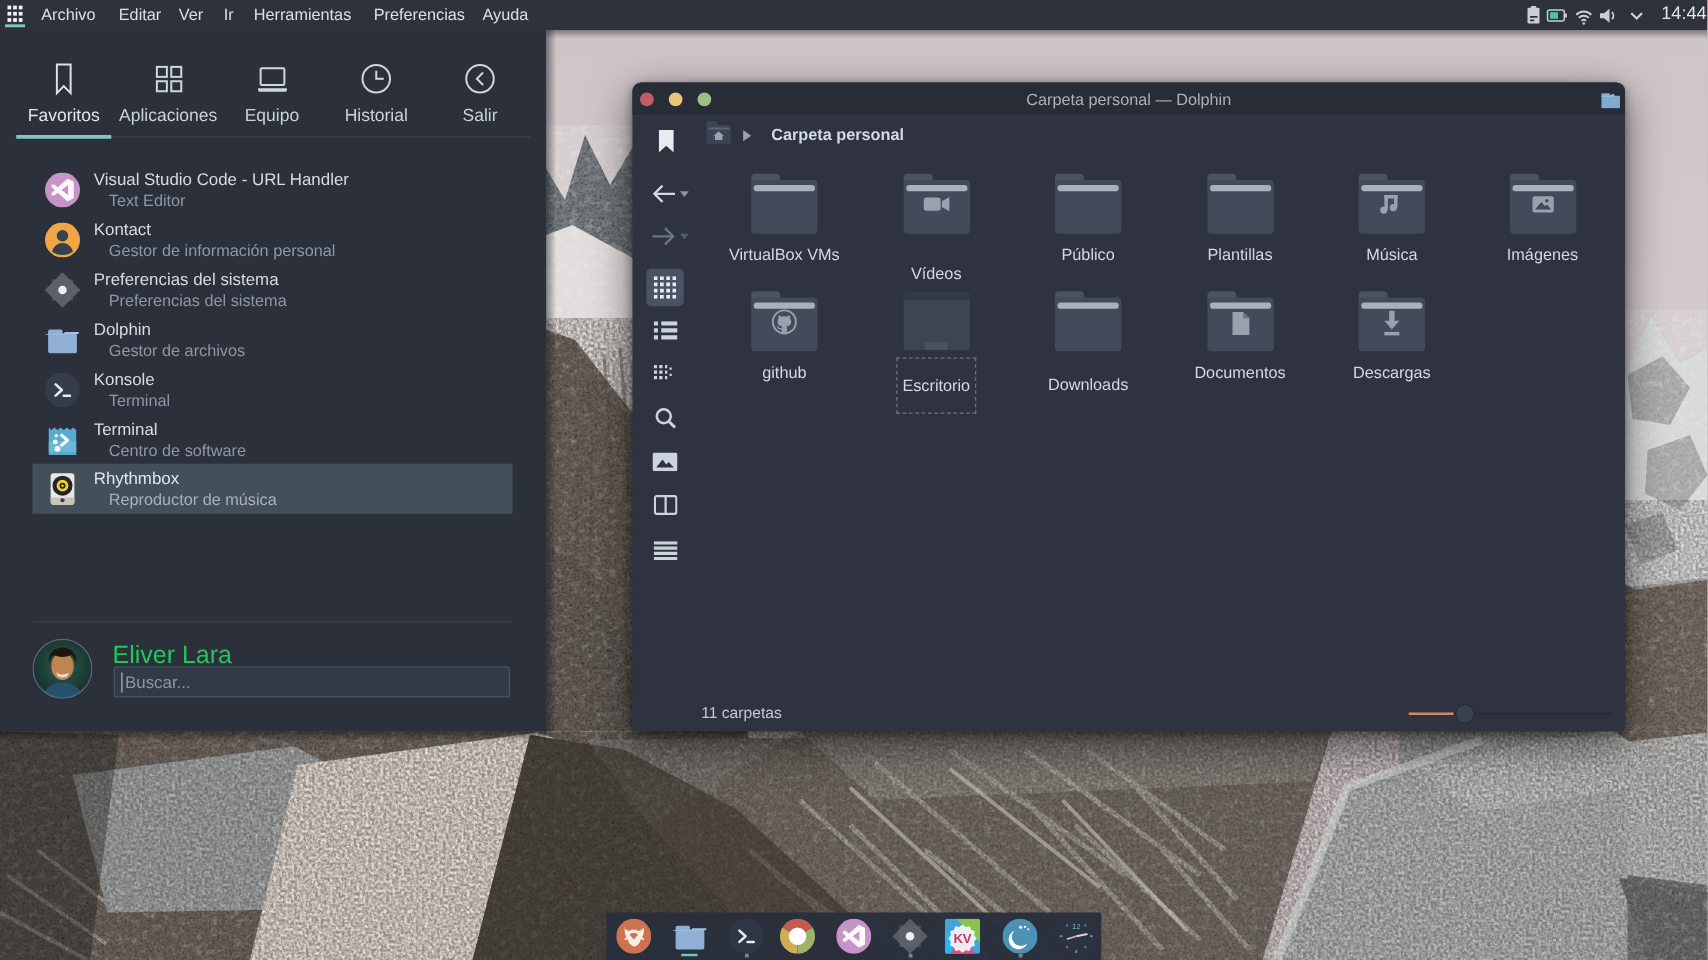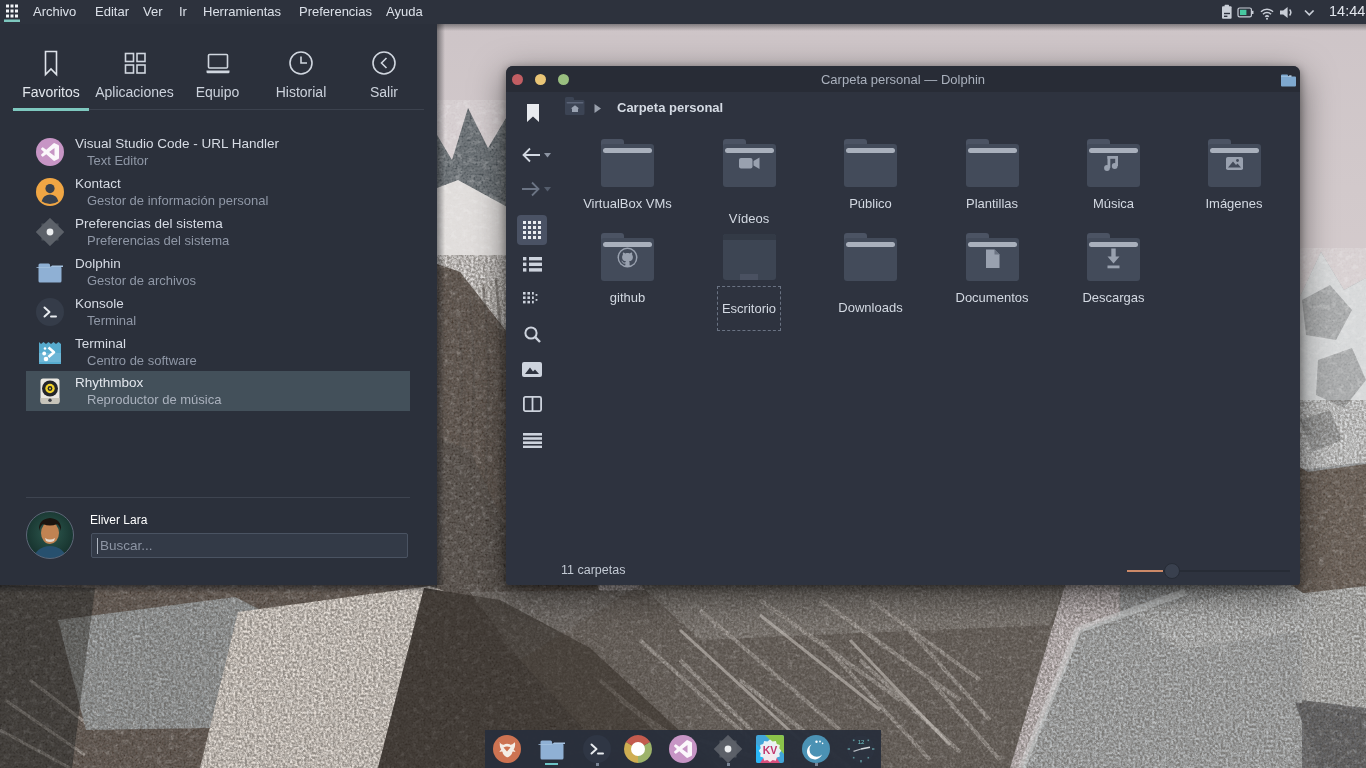--- a/index.html
+++ b/index.html
@@ -293,21 +293,21 @@
       </defs>
 <g clip-path="url(#avc)">
 <rect width="48" height="48" fill="url(#avbg)"></rect>
 <path d="M8 48 a16 13 0 0 1 32 0 z" fill="#27506e"></path>
 <ellipse cx="24" cy="22" rx="9" ry="11" fill="#c08352"></ellipse>
 <path d="M13 20 q-1 -12 11 -13 q12 1 11 13 q-1 -5 -4 -7 q-7 3 -14 0 q-3 2 -4 7 z" fill="#1b1510"></path>
 <path d="M19 27 q5 3 10 0 l-1 3 q-4 2 -8 0 z" fill="#e8e5e0" opacity=".9"></path>
 </g>
 <circle cx="24" cy="24" r="23.5" fill="none" stroke="#5d6677" stroke-width="1"></circle>
 </svg>
-<div class="abs" style="left:90px;top:489px;font-size:12px;color:#ffffff">Eliver Lara</div>
+<div class="abs" style="left:90px;top:489px;font-size:20px;color:#22c55e">Eliver Lara</div>
 <div class="abs" style="left:91px;top:508.5px;width:317px;height:25px;background:#333a47;border:1px solid #4a5362;border-radius:2px">
 <div class="abs" style="left:5px;top:4px;width:1px;height:16px;background:#aeb5c0"></div>
 <div class="abs" style="left:8px;top:4.5px;font-size:13.5px;color:#8d95a4">Buscar...</div>
 </div>
 </div>
 <div id="win">
 <div id="titlebar"></div>
 <div class="wbtn" style="left:6px;background:#c25e63"></div>
 <div class="wbtn" style="left:29px;background:#e9c576"></div>
 <div class="wbtn" style="left:52px;background:#9abf80"></div>

